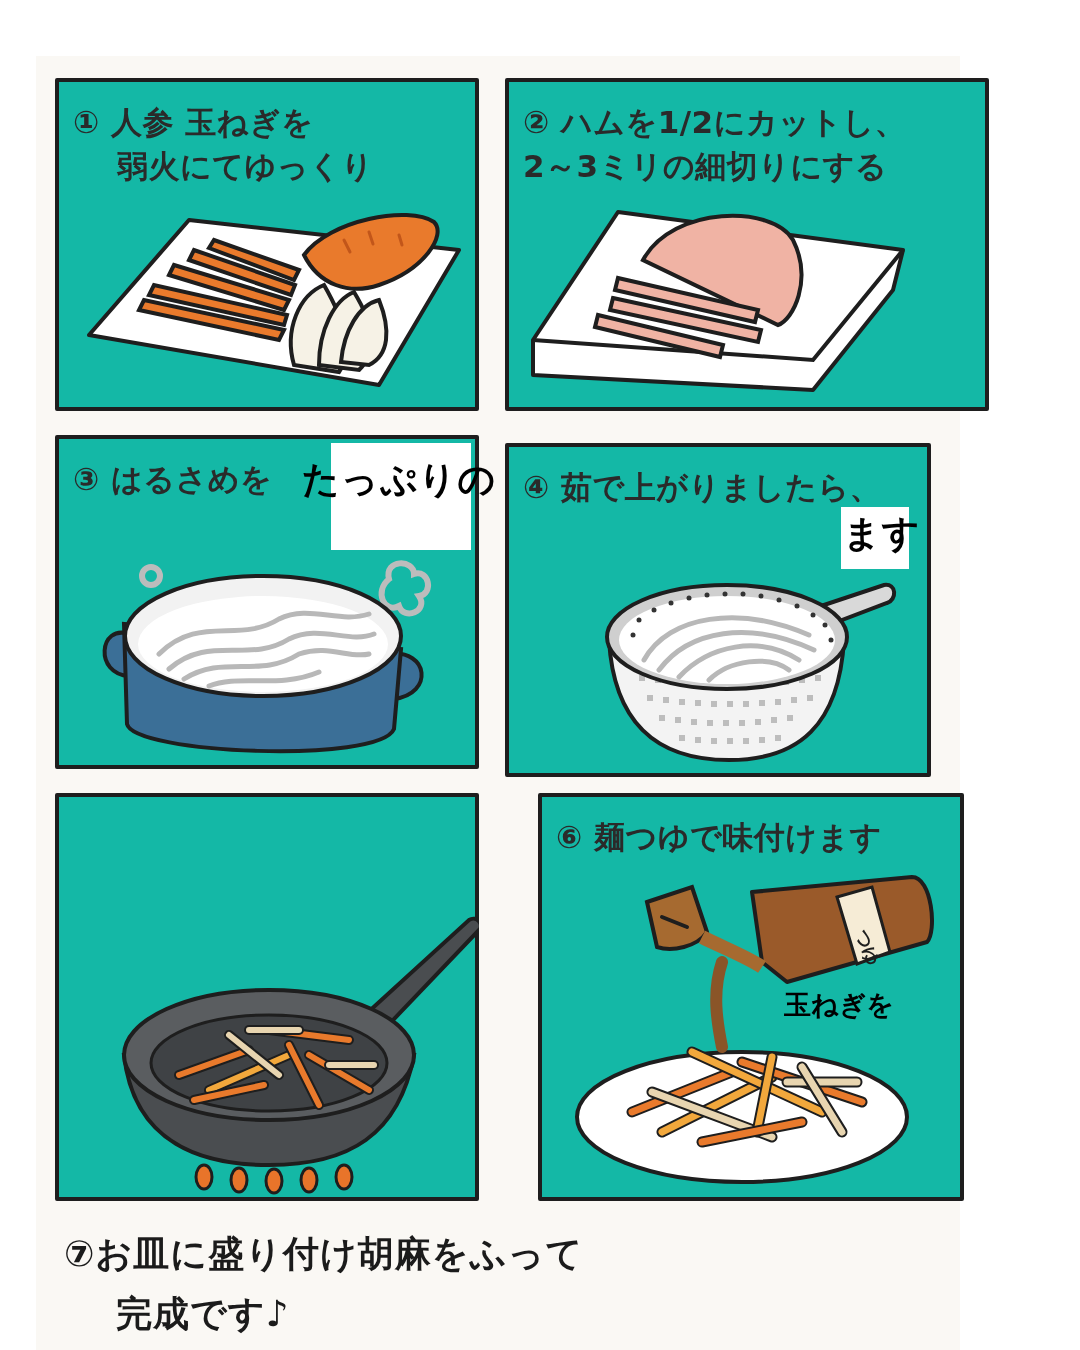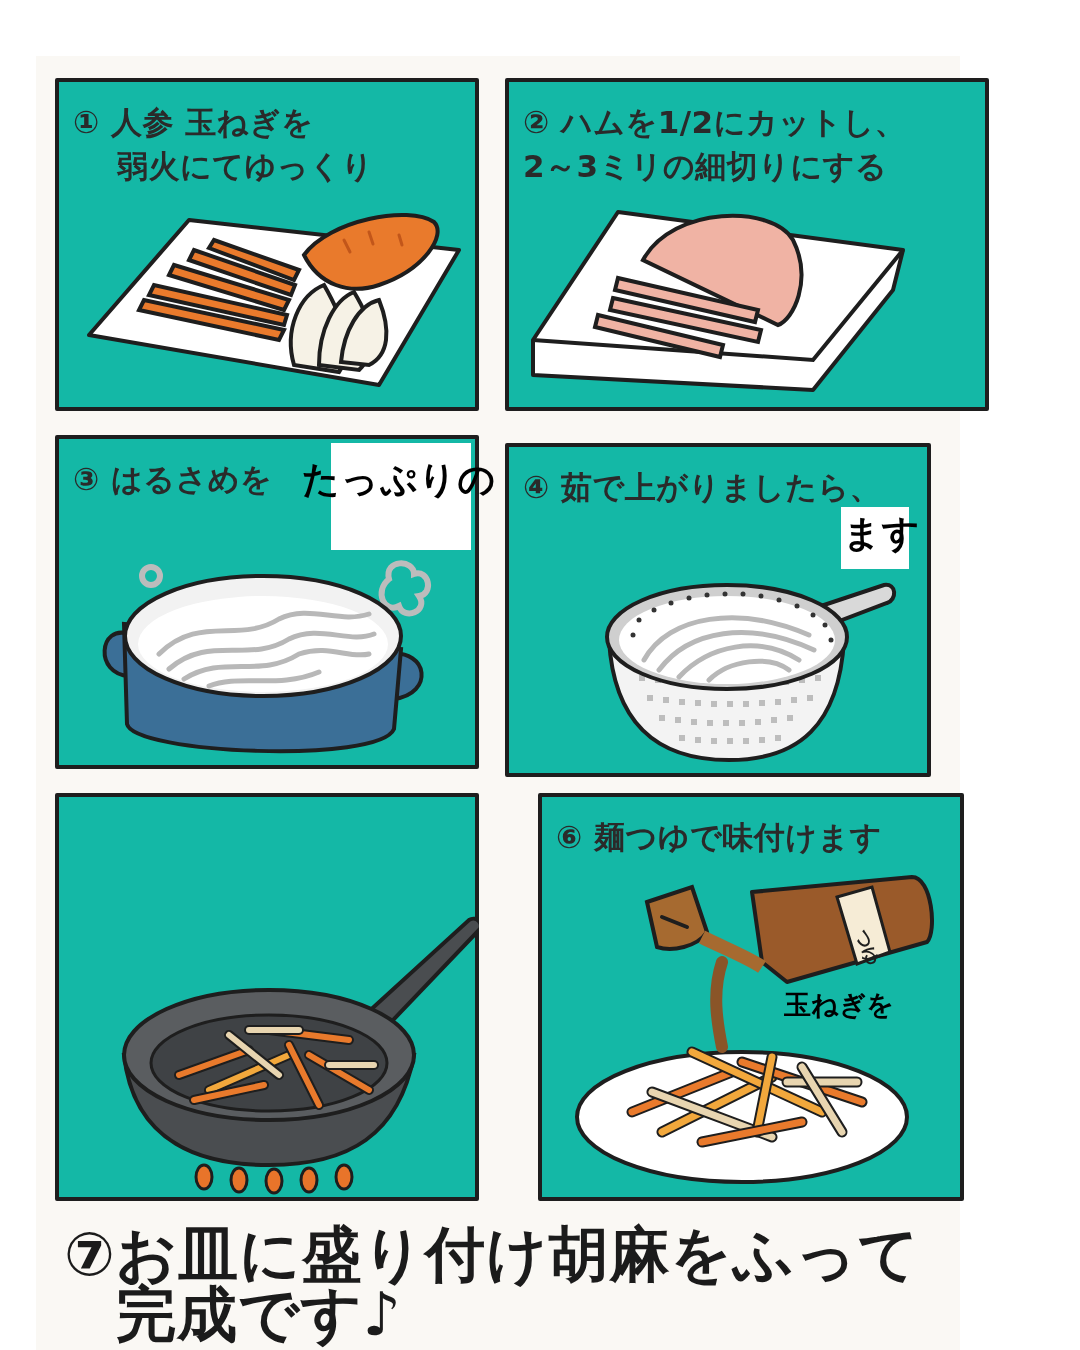--- a/index.html
+++ b/index.html
@@ -22,21 +22,21 @@
     letter-spacing: 0.5px;
   }
   .panel-text .line { display: block; white-space: nowrap; }
   .panel-text .indent { padding-left: 44px; }
   .num { font-weight: bold; }
   .patch { position: absolute; background: #ffffff; }
   .patch-text { position: absolute; font-weight: bold; font-size: 37px; color: #000; white-space: nowrap; letter-spacing: 1px; }
   .illus { position: absolute; }
   .final {
     position: absolute; left: 64px; top: 1224px; font-weight: bold;
-    font-size: 60px; line-height: 60px; color: #1b1b1b; letter-spacing: 1px;
+    font-size: 36px; line-height: 60px; color: #1b1b1b; letter-spacing: 1px;
   }
   .final .line { display: block; white-space: nowrap; }
   .final .indent { padding-left: 52px; }
   .label-overlay { position: absolute; font-weight: bold; font-size: 27px; color: #000; white-space: nowrap; }
 </style>
 </head>
 <body>
 
 <div class="paper"></div>
 

